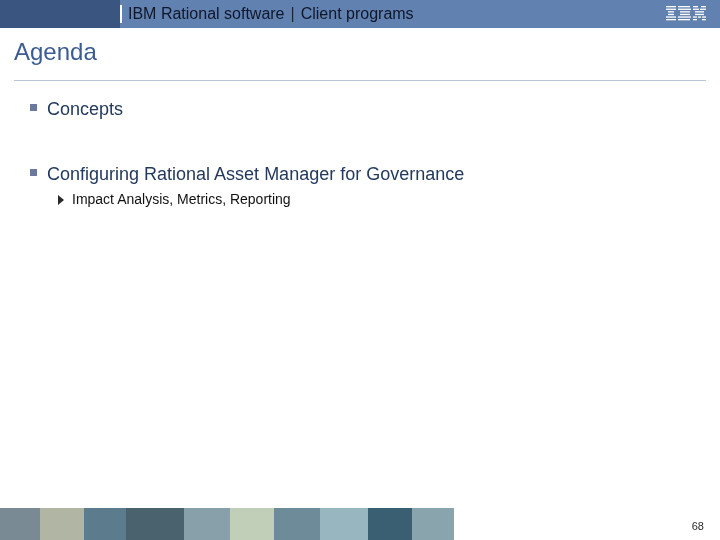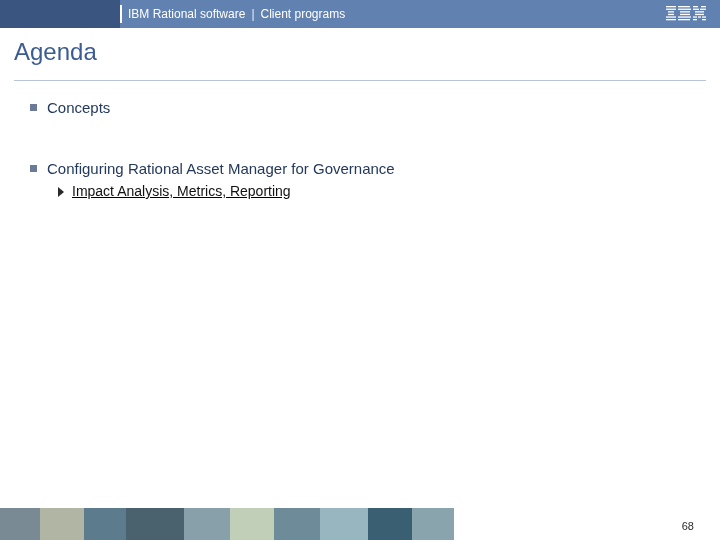--- a/index.html
+++ b/index.html
@@ -23,22 +23,22 @@
     height: 100%;
     background: #3a5580;
   }
   .header-divider {
     width: 2px;
     height: 18px;
     background: #ffffff;
     margin: 0 6px 0 0;
   }
   .header-text {
-    color: #ffffff;
-    font-size: 12px;
+    color: #0f172a;
+    font-size: 16px;
     display: flex;
     align-items: center;
     gap: 6px;
   }
   .header-sep {
     opacity: 0.85;
   }
   .ibm-logo {
     position: absolute;
     right: 14px;
@@ -66,27 +66,26 @@
   .square-bullet {
     width: 7px;
     height: 7px;
     background: #6b7a99;
     margin-top: 5px;
     margin-right: 10px;
     flex-shrink: 0;
   }
   .bullet-text {
     color: #23395d;
-    font-size: 15px;
+    font-size: 18px;
   }
   .sub-row {
     display: flex;
     align-items: flex-start;
     margin: 6px 0 12px 28px;
-    text-decoration: underline;
   }
   .arrow-bullet {
     width: 0;
     height: 0;
     border-top: 5px solid transparent;
     border-bottom: 5px solid transparent;
     border-left: 6px solid #2a2a2a;
     margin-top: 4px;
     margin-right: 8px;
     flex-shrink: 0;
@@ -117,21 +116,21 @@
   .fb4 { width: 58px; background: #4a616e; }
   .fb5 { width: 46px; background: #88a0aa; }
   .fb6 { width: 44px; background: #c2cfb8; }
   .fb7 { width: 46px; background: #6e8b99; }
   .fb8 { width: 48px; background: #97b6bf; }
   .fb9 { width: 44px; background: #3a5f73; }
   .fb10 { width: 42px; background: #8aa4ae; }
   .fb-rest { flex: 1; background: #ffffff; }
   .page-number {
     position: absolute;
-    right: 26px;
+    right: 16px;
     bottom: 8px;
     font-size: 11px;
     color: #2a2a2a;
   }
 </style>
 </head>
 <body>
 
 <div class="header">
   <div class="header-left-block"></div>

